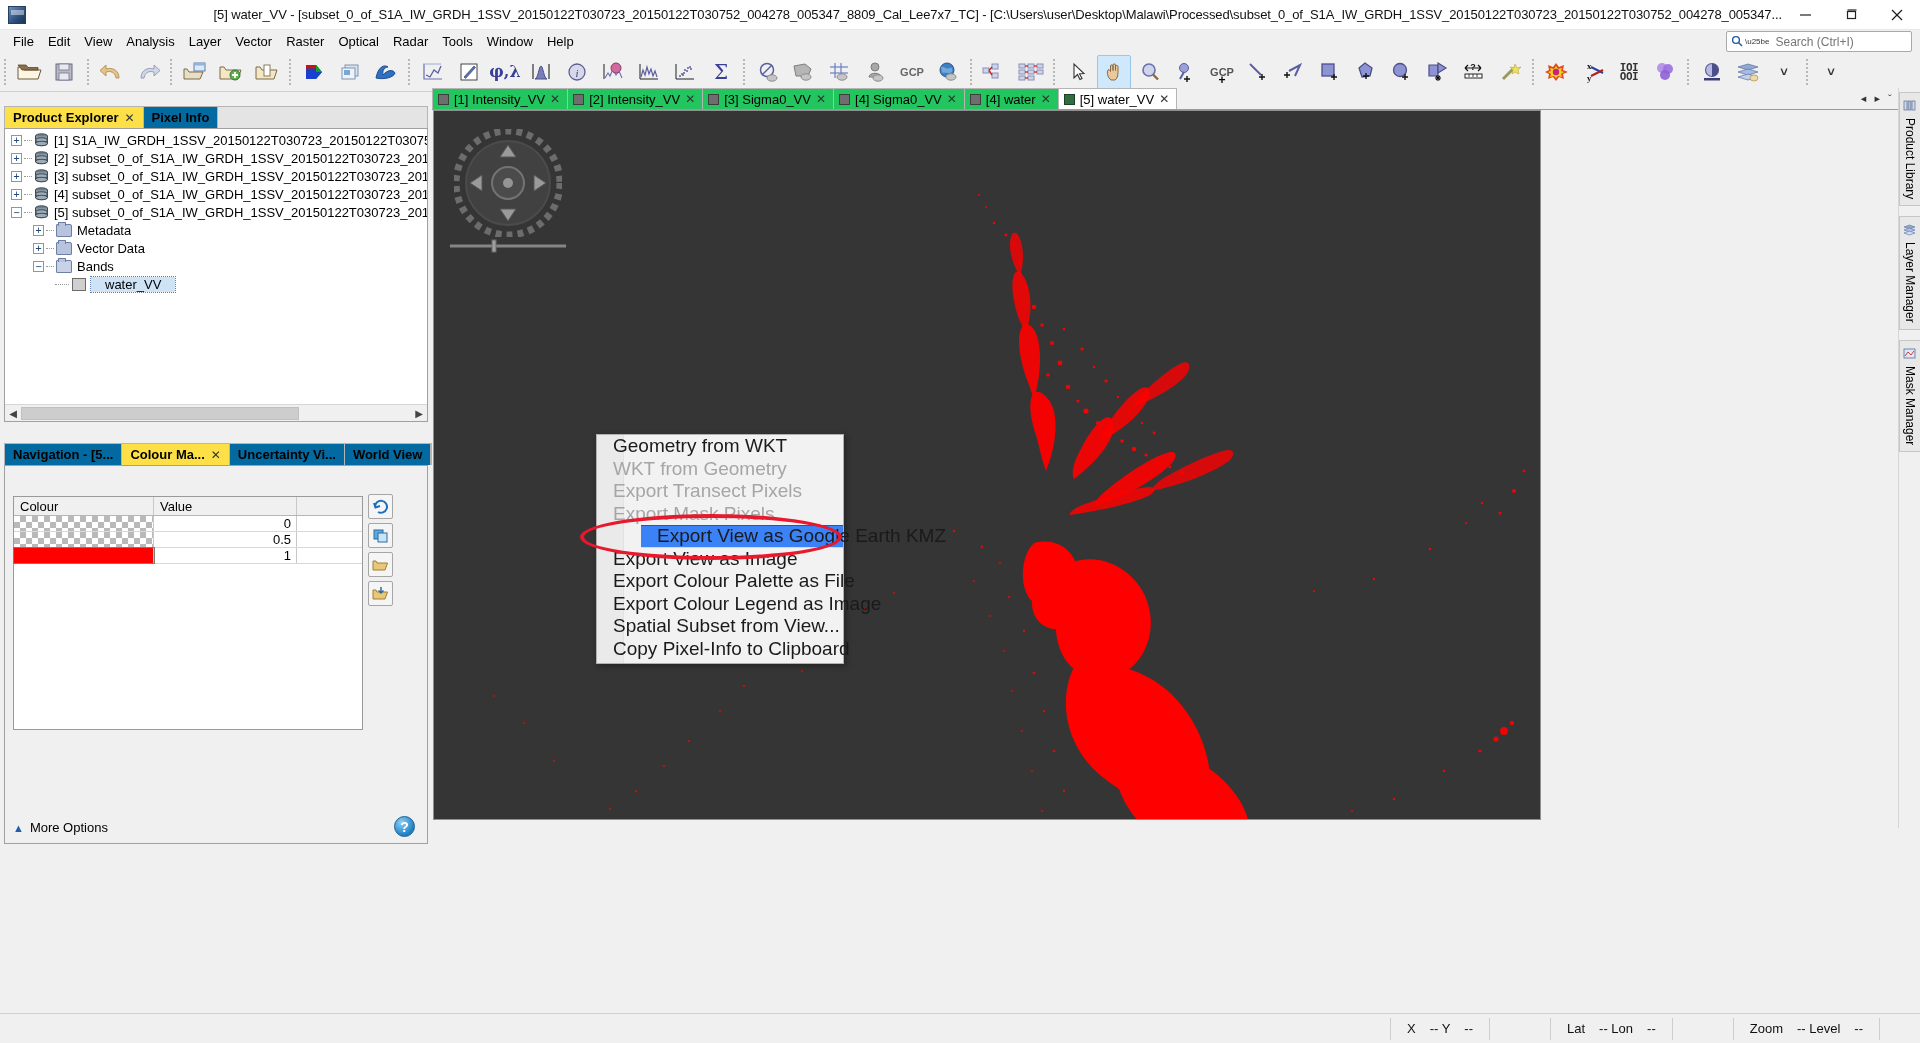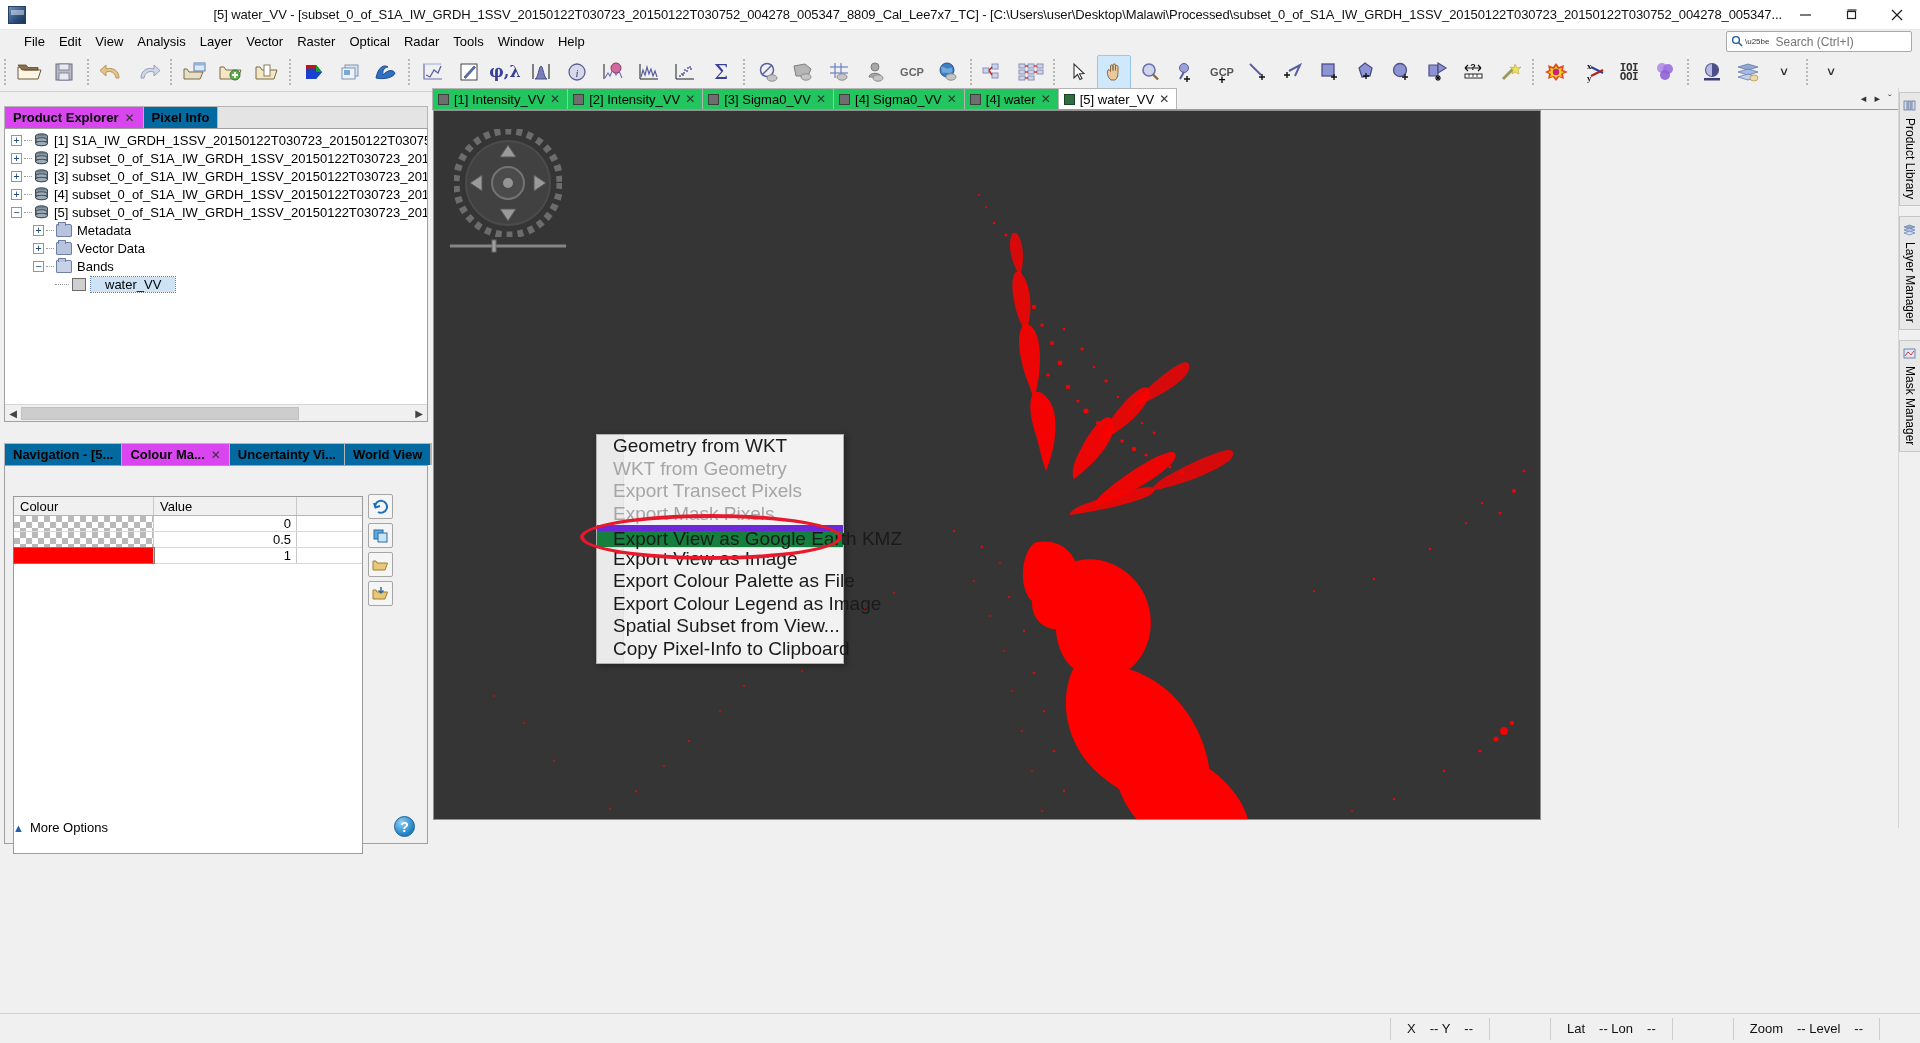--- a/index.html
+++ b/index.html
@@ -39,21 +39,21 @@
   .win-btn {
     width: 46px; height: 30px; display: flex; align-items: center; justify-content: center;
     font-size: 15px; color: #222;
   }
   .win-btn svg { display:block; }
 
   
   .menubar {
     position: absolute; left: 0; top: 30px; width: 1920px; height: 22px;
     background: #f0f0f0;
-    display: flex; align-items: center; padding-left: 17px;
+    display: flex; align-items: center; padding-left: 6px;
   }
   .menu-item {
     padding: 2px 7px; font-size: 13px; color: #000; cursor: default;
     white-space: nowrap;
   }
 
   .searchbox {
     position: absolute; right: 8px; top: 31px;
     width: 186px; height: 21px;
     background: #fff; border: 1px solid #a9a9a9; border-radius: 2px;
@@ -95,21 +95,21 @@
   .tabstrip {
     display: flex; align-items: flex-end; height: 22px;
     border-bottom: 1px solid #a0a0a0;
   }
   .dtab {
     height: 22px; display: flex; align-items: center; gap: 6px;
     padding: 0 8px; font-size: 13px; font-weight: bold; color: #000;
     background: #0369a1; border: 1px solid #b5b5b5; border-bottom: none;
     margin-right: -1px; white-space: nowrap;
   }
-  .dtab.sel { background: #d946ef; }
+  .dtab.sel { background: #fde047; }
   .dtab .x { font-size: 12px; color: #333; font-weight: normal; }
   .tabfill { flex: 1 1 auto; height: 22px; background: #e4e4e4; border: 1px solid #b5b5b5; border-bottom: none; }
   .tree {
     background: #fff; border: 1px solid #a0a0a0; border-top: none;
     height: 293px; position: relative; overflow: hidden;
   }
   .tree-row {
     display: flex; align-items: center; height: 18px; padding-left: 4px;
     white-space: nowrap; font-size: 13px;
   }
@@ -164,21 +164,21 @@
     border: 1px solid #6d6d6d; background: #fff; display: inline-block; position: relative;
     flex: 0 0 auto;
   }
   .radio.on:after {
     content: ""; position: absolute; left: 2px; top: 2px; width: 6px; height: 6px;
     border-radius: 50%; background: #1a1a1a;
   }
   .radio-lbl { margin-right: 10px; }
 
   .ct-wrap {
-    position: absolute; left: 8px; top: 30px; width: 350px; height: 358px;
+    position: absolute; left: 8px; top: 30px; width: 350px; height: 234px;
     background: #fff; border: 1px solid #9a9a9a;
   }
   .ct-head { display: flex; height: 19px; background: #f0f0f0; border-bottom: 1px solid #b5b5b5; }
   .ct-head div {
     font-size: 13px; display: flex; align-items: center; padding-left: 6px;
     border-right: 1px solid #c8c8c8;
   }
   .ct-row { display: flex; height: 16px; border-bottom: 1px solid #d8d8d8; }
   .ct-col-colour { width: 140px; border-right: 1px solid #c8c8c8; position: relative; }
   .ct-col-value {
@@ -285,21 +285,21 @@
     position: absolute; left: 0; top: 0; width: 27px; height: 100%;
     background: #eaeaea; border-right: 1px solid #e2e2e2;
   }
   .ctx-item {
     position: relative; height: 22.5px; display: flex; align-items: center;
     padding-left: 16px; font-size: 19px; color: #1a1a1a; white-space: nowrap;
     z-index: 2;
   }
   .ctx-item.disabled { color: #a6a6a6; }
   .ctx-item.highlight {
-    background: #15803d; border-top: 6px solid #6d28d9; border-bottom: 1px solid #f0d79a;
+    background: #3b82f6; border-top: 1px solid #6d28d9; border-bottom: 1px solid #f0d79a; margin-left: 44px;
   }
   .ctx-annot {
     position: absolute; left: 580px; top: 514px; width: 262px; height: 46px;
     border: 4px solid #e8192c; border-radius: 50%;
     z-index: 50; pointer-events: none;
   }
 
   
   .statusbar {
     position: absolute; left: 0; bottom: 0; width: 1920px; height: 30px;

